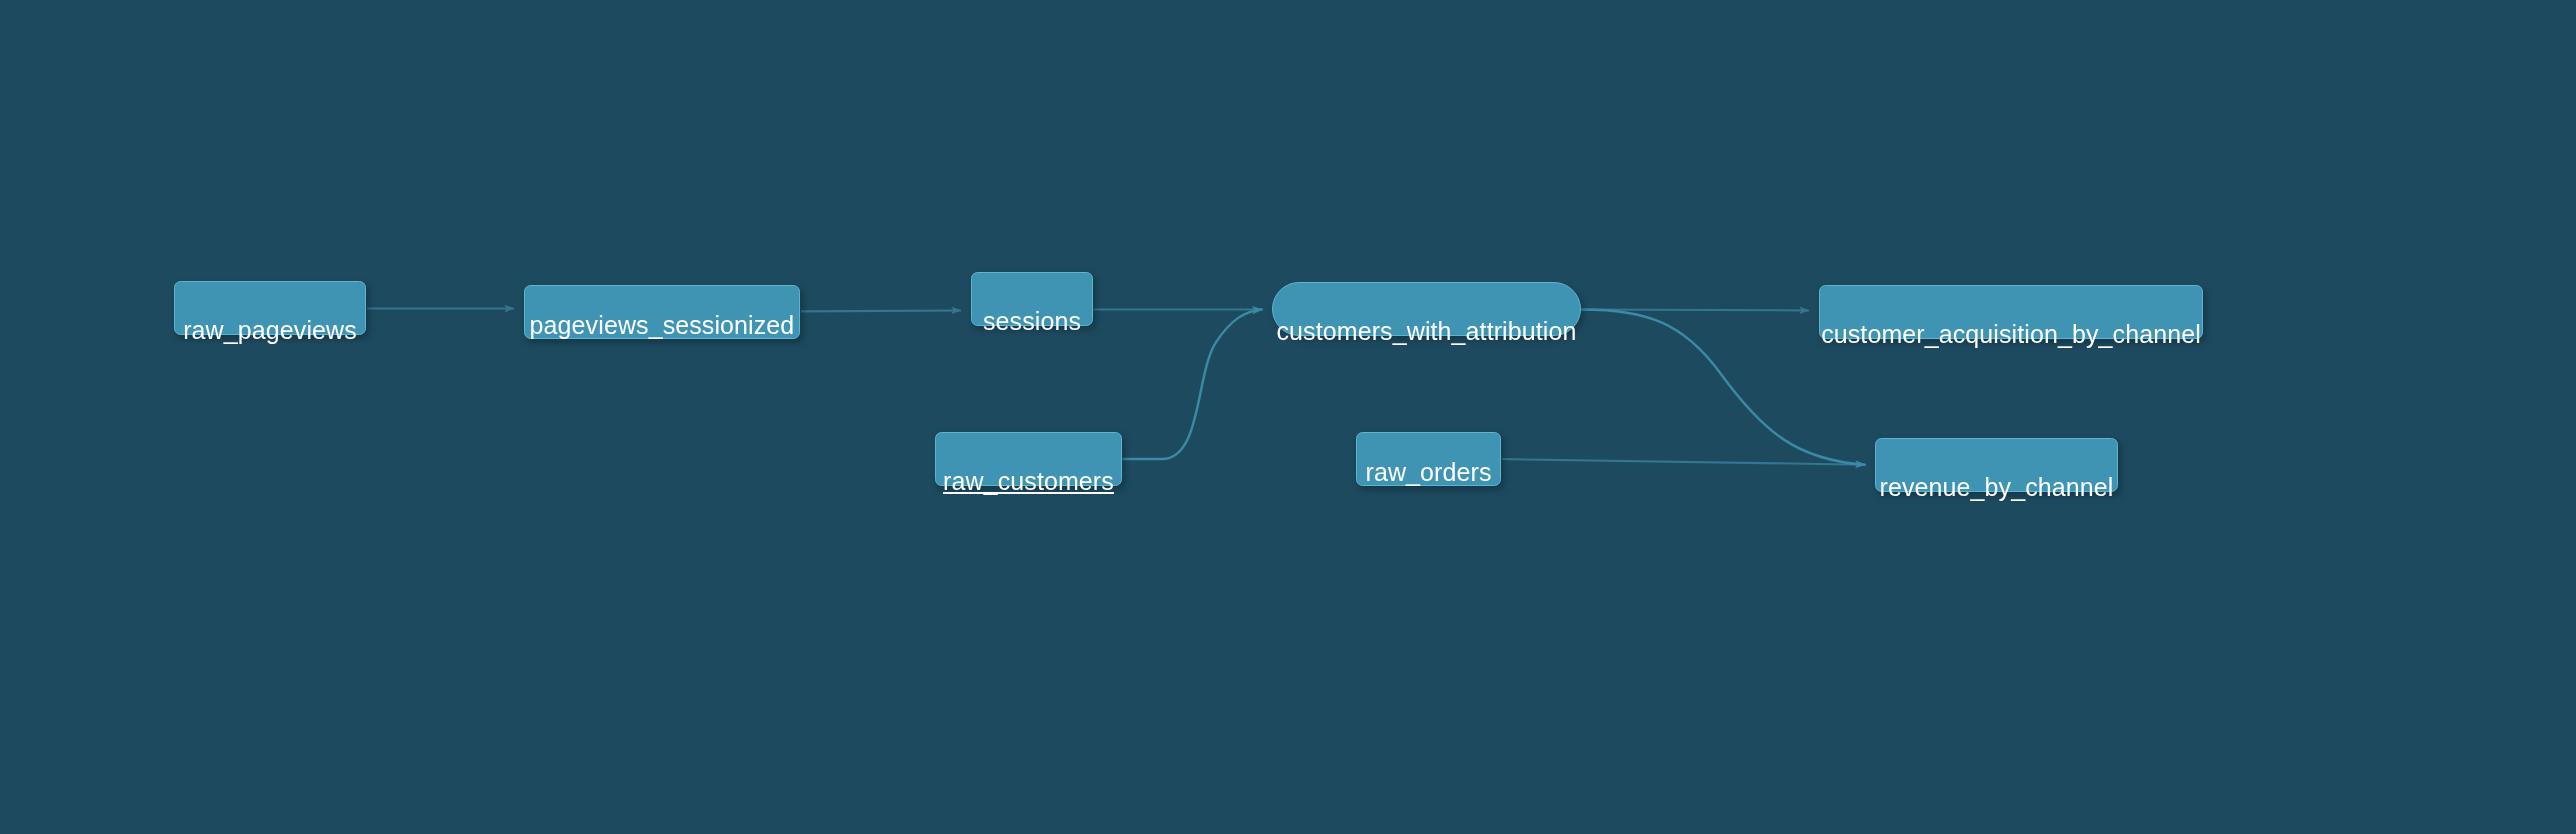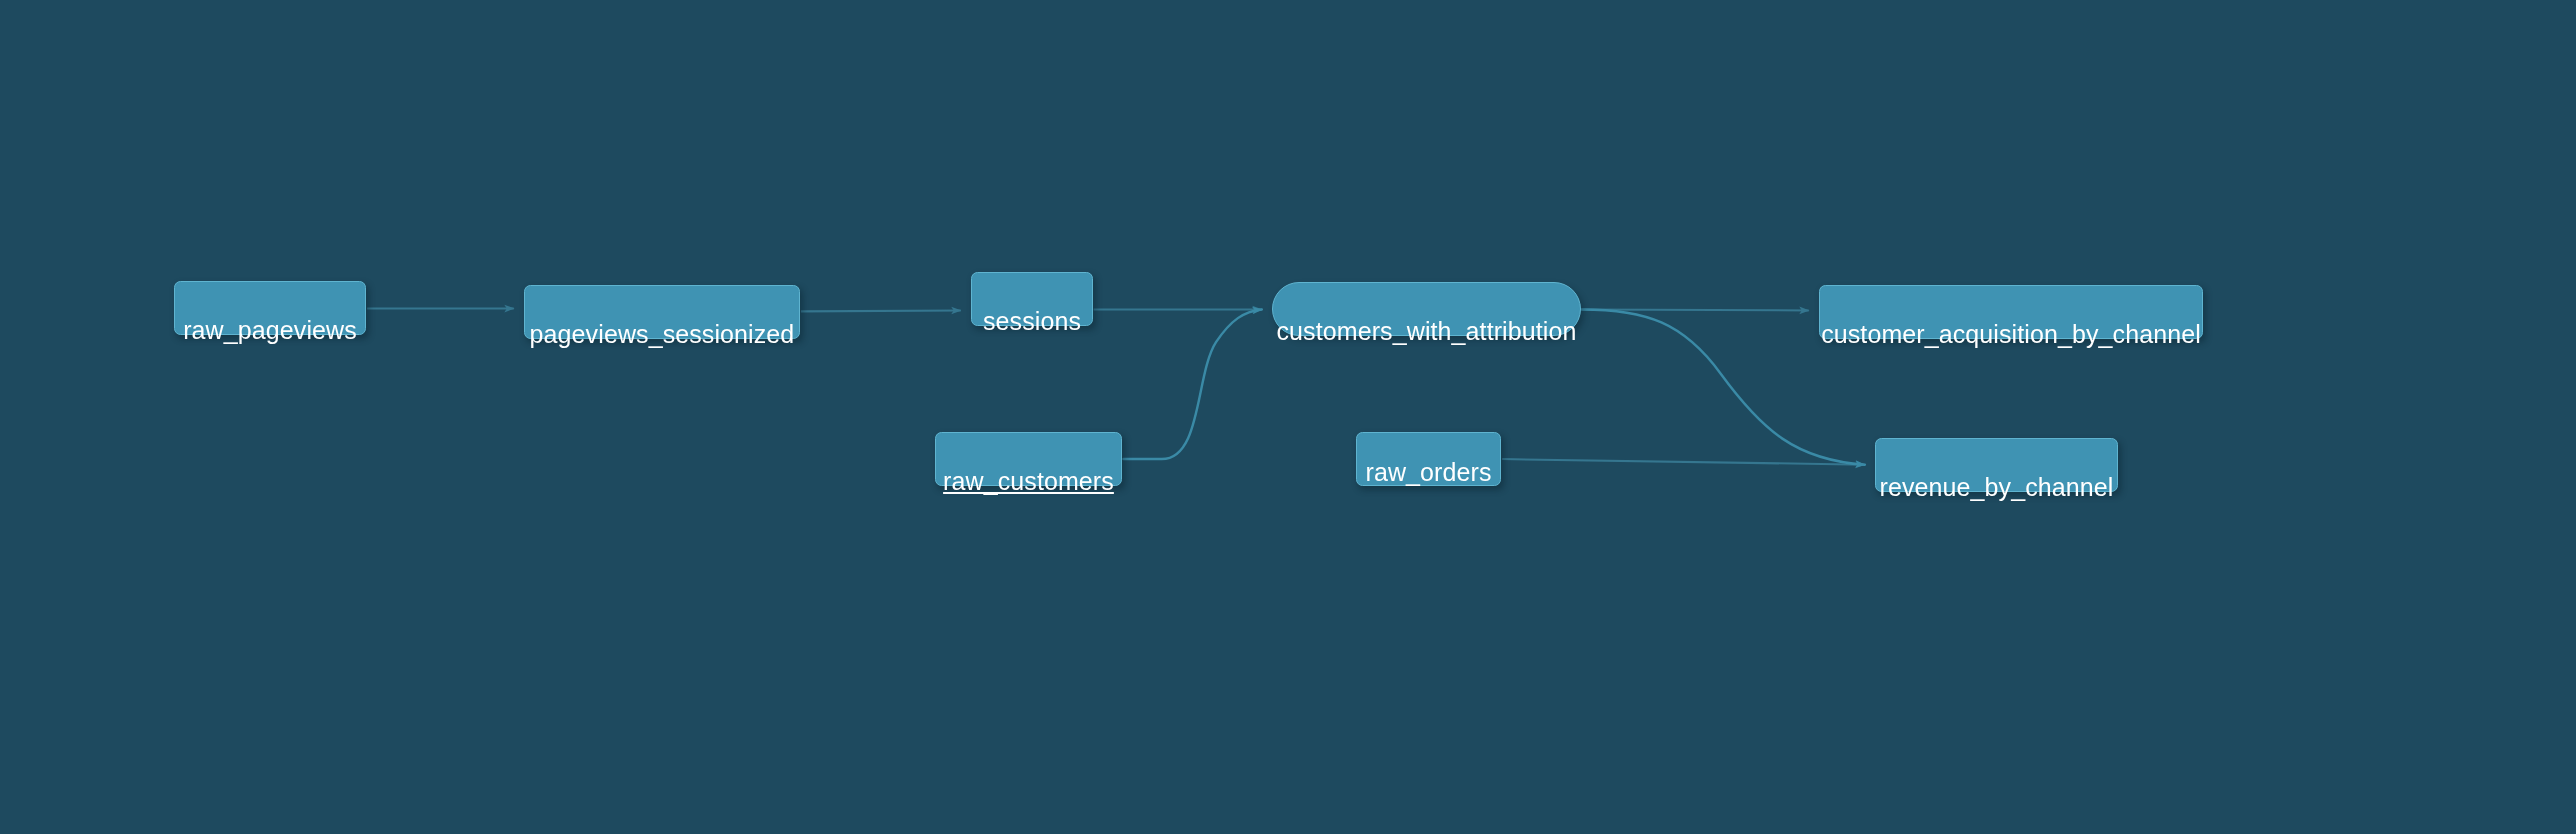--- a/index.html
+++ b/index.html
@@ -72,21 +72,21 @@
     <g fill="none" stroke="#3a8aa6" stroke-width="2.6" stroke-linecap="round">
       <path d="M 1201,491 L 1242,491 C 1285,491 1278,400 1300,366 C 1316,342 1330,333 1349,331" marker-end="url(#arrow-curve)"></path>
       <path d="M 1691,331 C 1760,331 1800,345 1840,400 C 1884,460 1920,492 1994,497" marker-end="url(#arrow-curve)"></path>
     </g>
   </svg>
 
   <div class="node" style="left:174px; top:281px; width:192px; height:54px;">
     <span class="node-label">raw_pageviews</span>
   </div>
 
-  <div class="node" style="left:524px; top:285px; width:276px; height:54px;">
+  <div class="node" style="left:524px; top:285px; width:276px; height:54px;align-items:flex-end;">
     <span class="node-label">pageviews_sessionized</span>
   </div>
 
   <div class="node" style="left:971px; top:272px; width:122px; height:54px;">
     <span class="node-label">sessions</span>
   </div>
 
   <div class="node" style="left:935px; top:432px; width:187px; height:54px;text-decoration:underline;">
     <span class="node-label">raw_customers</span>
   </div>

